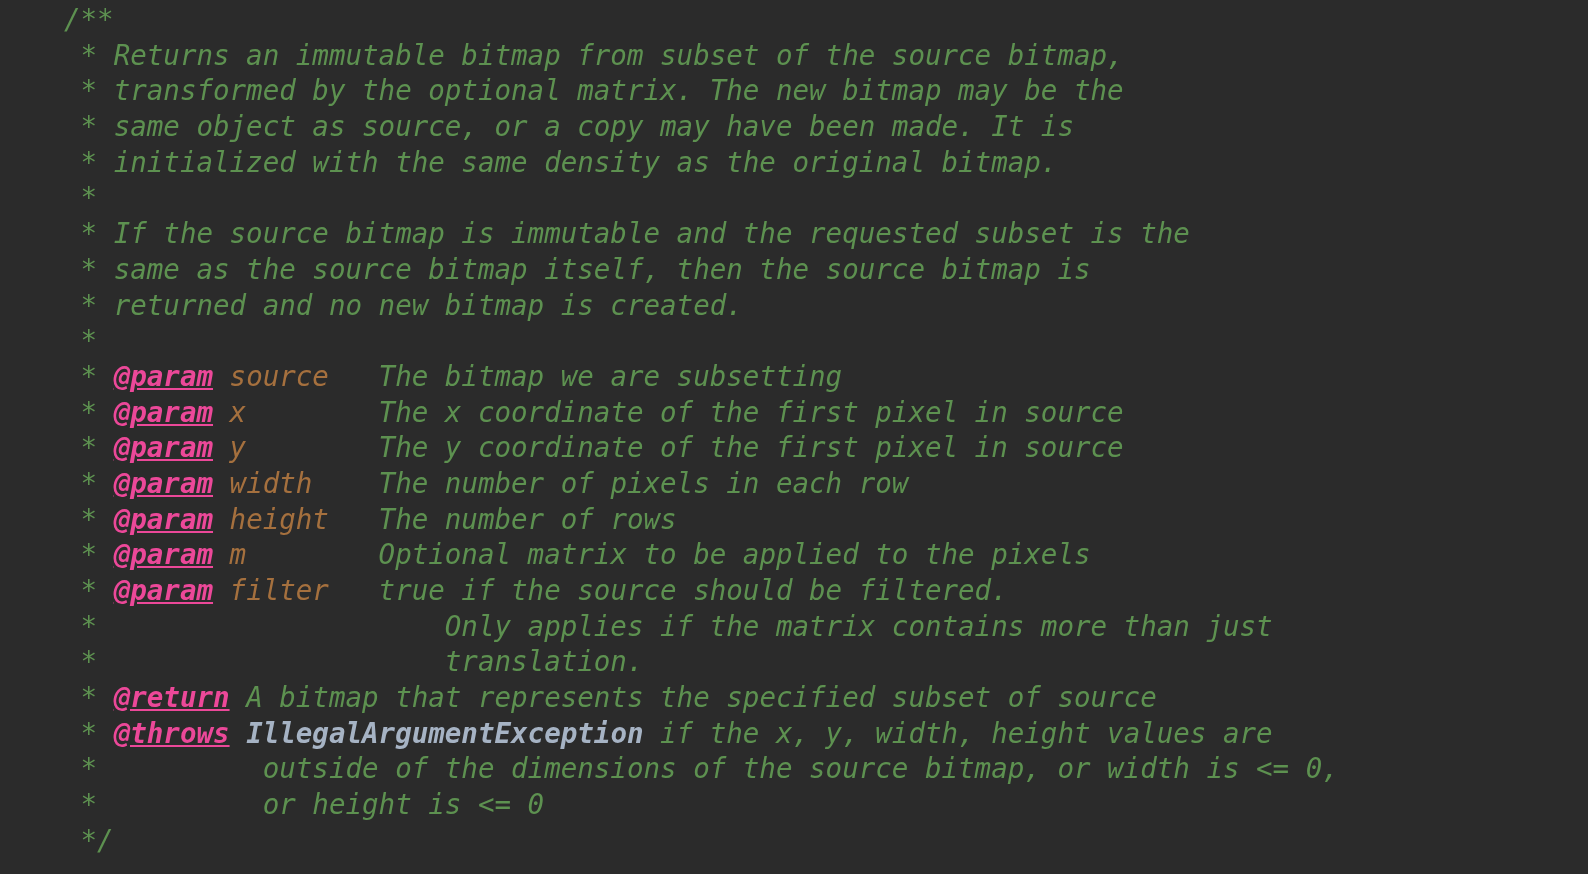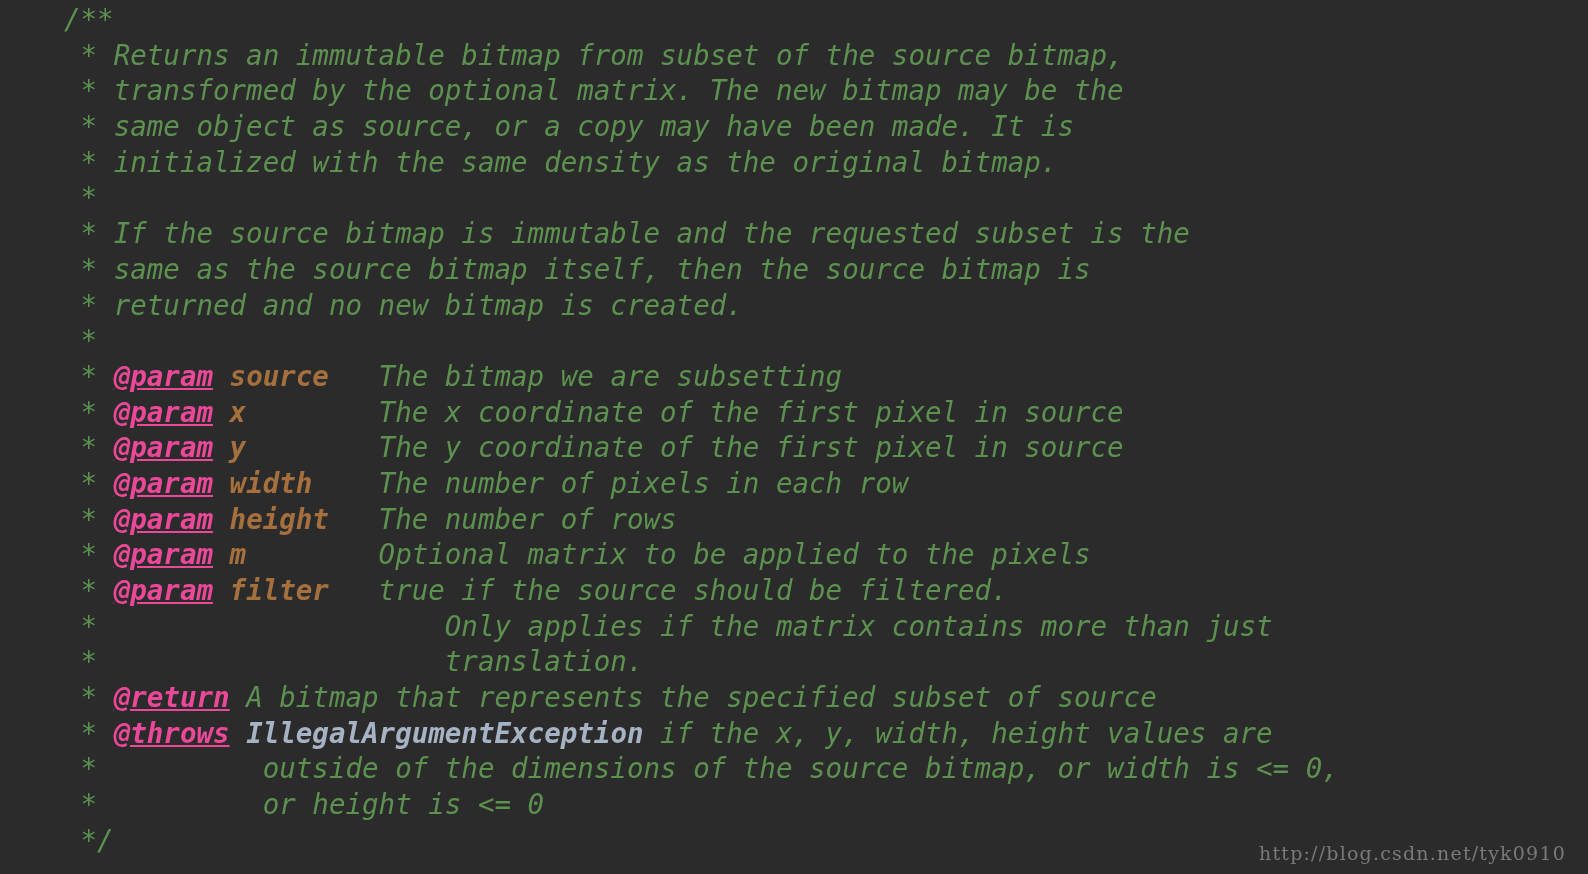--- a/index.html
+++ b/index.html
@@ -50,21 +50,20 @@
     color: #ec4899;
     font-weight: bold;
     text-decoration: underline;
     font-style: italic;
   }
 
   
   .pname {
     color: #a5703e;
     font-style: italic;
-    font-weight: bold;
   }
 
   
   .type {
     color: #a6b3c4;
     font-weight: bold;
     text-align: right;
   }
 
   #watermark {
@@ -79,15 +78,14 @@
     white-space: pre;
   }
 </style>
 </head>
 <body>
 
 <div id="editor">
 
   <div id="code"><div class="line"><span class="cmt">/**</span></div><div class="line"><span class="cmt"> * Returns an immutable bitmap from subset of the source bitmap,</span></div><div class="line"><span class="cmt"> * transformed by the optional matrix. The new bitmap may be the</span></div><div class="line"><span class="cmt"> * same object as source, or a copy may have been made. It is</span></div><div class="line"><span class="cmt"> * initialized with the same density as the original bitmap.</span></div><div class="line"><span class="cmt"> *</span></div><div class="line"><span class="cmt"> * If the source bitmap is immutable and the requested subset is the</span></div><div class="line"><span class="cmt"> * same as the source bitmap itself, then the source bitmap is</span></div><div class="line"><span class="cmt"> * returned and no new bitmap is created.</span></div><div class="line"><span class="cmt"> *</span></div><div class="line"><span class="cmt"> * </span><span class="tag">@param</span><span class="cmt"> </span><span class="pname">source</span><span class="cmt">   The bitmap we are subsetting</span></div><div class="line"><span class="cmt"> * </span><span class="tag">@param</span><span class="cmt"> </span><span class="pname">x</span><span class="cmt">        The x coordinate of the first pixel in source</span></div><div class="line"><span class="cmt"> * </span><span class="tag">@param</span><span class="cmt"> </span><span class="pname">y</span><span class="cmt">        The y coordinate of the first pixel in source</span></div><div class="line"><span class="cmt"> * </span><span class="tag">@param</span><span class="cmt"> </span><span class="pname">width</span><span class="cmt">    The number of pixels in each row</span></div><div class="line"><span class="cmt"> * </span><span class="tag">@param</span><span class="cmt"> </span><span class="pname">height</span><span class="cmt">   The number of rows</span></div><div class="line"><span class="cmt"> * </span><span class="tag">@param</span><span class="cmt"> </span><span class="pname">m</span><span class="cmt">        Optional matrix to be applied to the pixels</span></div><div class="line"><span class="cmt"> * </span><span class="tag">@param</span><span class="cmt"> </span><span class="pname">filter</span><span class="cmt">   true if the source should be filtered.</span></div><div class="line"><span class="cmt"> *                     Only applies if the matrix contains more than just</span></div><div class="line"><span class="cmt"> *                     translation.</span></div><div class="line"><span class="cmt"> * </span><span class="tag">@return</span><span class="cmt"> A bitmap that represents the specified subset of source</span></div><div class="line"><span class="cmt"> * </span><span class="tag">@throws</span><span class="cmt"> </span><span class="type">IllegalArgumentException</span><span class="cmt"> if the x, y, width, height values are</span></div><div class="line"><span class="cmt"> *          outside of the dimensions of the source bitmap, or width is &lt;= 0,</span></div><div class="line"><span class="cmt"> *          or height is &lt;= 0</span></div><div class="line"><span class="cmt"> */</span></div></div>
 
-  <div id="watermark">http://blog.csdn.net/tyk0910</div>
 
 </div>
 
 </body></html>

